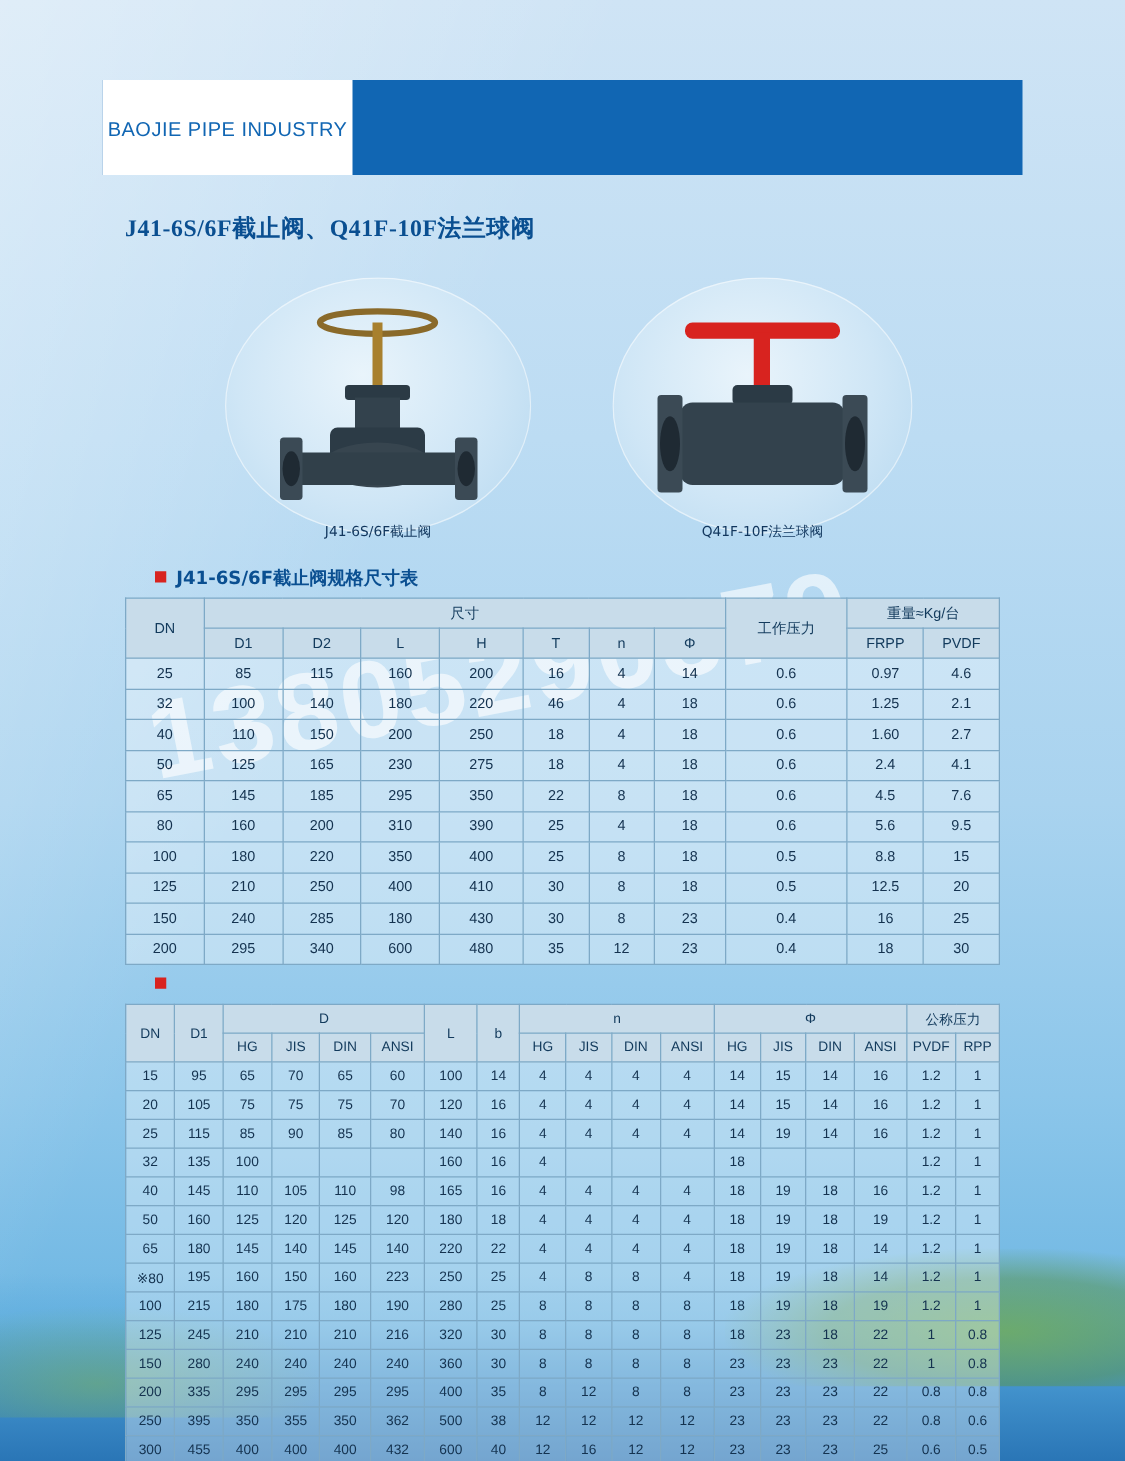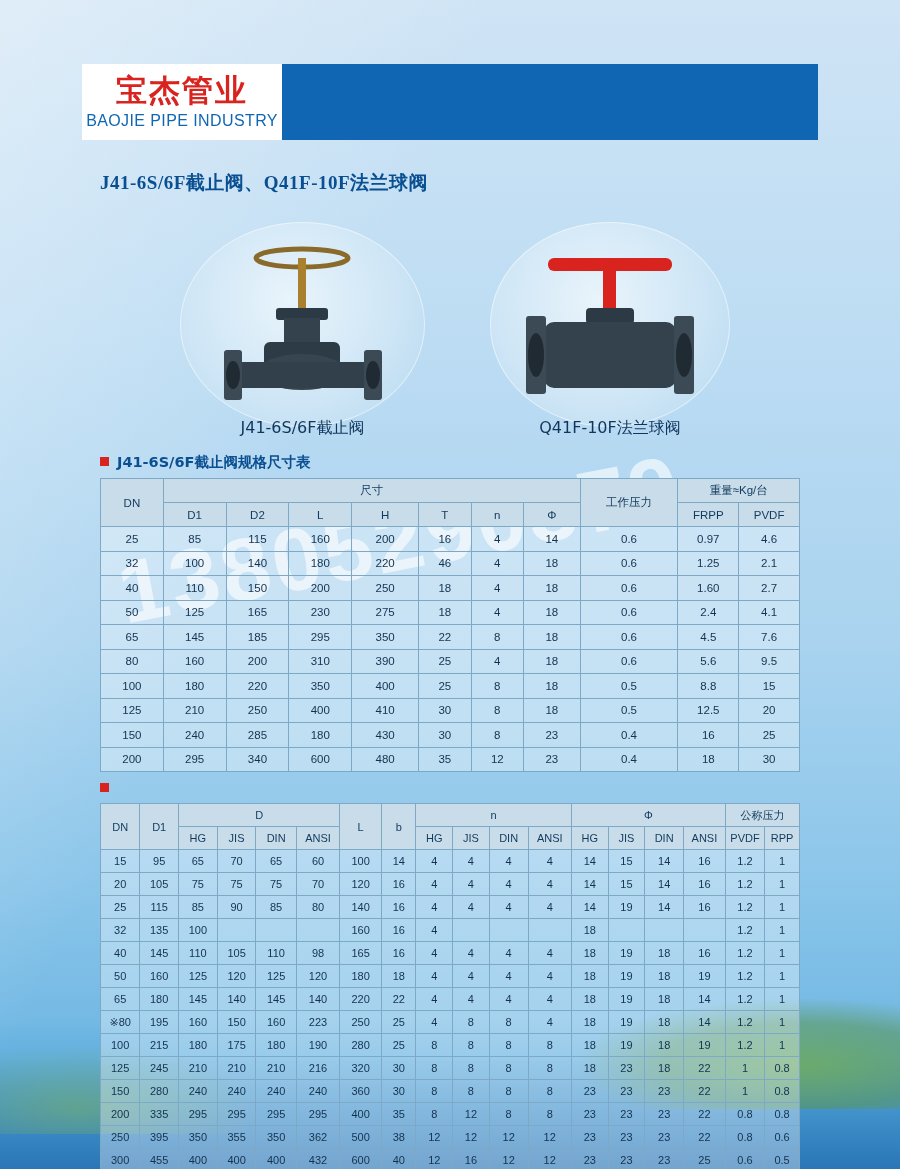--- a/index.html
+++ b/index.html
@@ -53,39 +53,40 @@
 
   
   .prod{
     position:absolute;border-radius:50%;
     background:radial-gradient(circle at 45% 38%,#e9f4fb 0%,#cfe6f6 55%,#b4d7ef 100%);
     box-shadow:0 0 0 1px rgba(255,255,255,.5) inset;
   }
   .prod1{left:180px;top:222px;width:245px;height:205px;}
   .prod2{left:490px;top:222px;width:240px;height:205px;}
   .cap{
-    position:absolute;text-align:center;color:#11365d;font-size:16px;
+    position:absolute;text-align:center;color:#11365d;font-size:11px;
     font-family:"DejaVu Sans","Liberation Sans",sans-serif;
   }
   .cap1{left:180px;top:418px;width:245px;}
   .cap2{left:490px;top:418px;width:240px;}
 
   
   .watermark{
     position:absolute;left:120px;top:470px;width:760px;height:180px;
     font-size:88px;font-weight:bold;color:rgba(255,255,255,.62);
     transform:rotate(-11deg);letter-spacing:3px;
     font-family:"Liberation Sans",sans-serif;
     pointer-events:none;
   }
 
   
   .sec-title{
     position:absolute;color:#0a4f91;font-size:14.5px;font-weight:bold;
     font-family:"DejaVu Sans","Liberation Sans",sans-serif;
+    margin-left:24px;
   }
   .sec-title .sq{
     display:inline-block;width:9px;height:9px;background:#d8231f;margin-right:8px;
     vertical-align:1px;
   }
   .t1-title{left:100px;top:453px;}
   .t2-title{left:100px;top:780px;}
 
   
   table{border-collapse:collapse;position:absolute;font-size:11.5px;color:#14324f;}
@@ -105,21 +106,20 @@
 </head>
 <body>
 
 <div class="sheen"></div>
 <div class="bottom-water"></div>
 <div class="bottom-green"></div>
 <div class="bottom-green2"></div>
 
 <div class="header-bar"></div>
 <div class="logo-box">
-  <div class="logo-cn">宝杰管业</div>
   <div class="logo-en">BAOJIE PIPE INDUSTRY</div>
 </div>
 
 <div class="main-title">J41-6S/6F截止阀、Q41F-10F法兰球阀</div>
 
 <div class="prod prod1">
   <svg width="245" height="205" viewBox="0 0 245 205">
     <ellipse cx="122" cy="36" rx="46" ry="9" fill="none" stroke="#8a6a2a" stroke-width="5"></ellipse>
     <rect x="118" y="36" width="8" height="52" fill="#a8802e"></rect>
     <rect x="96" y="86" width="52" height="12" rx="3" fill="#2b3a45"></rect>

